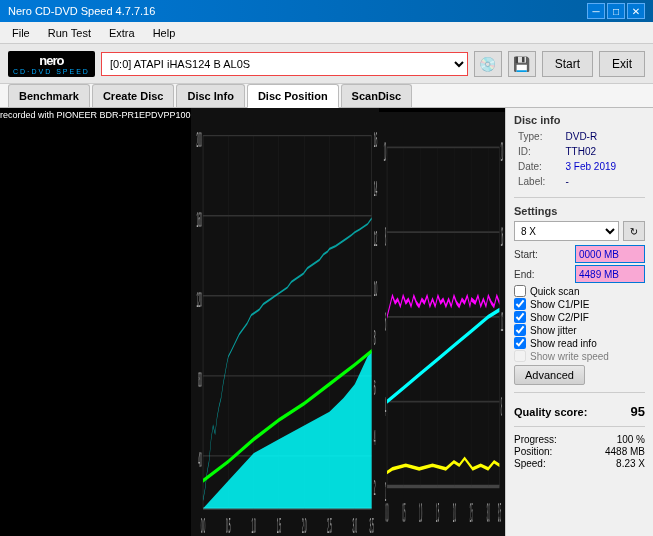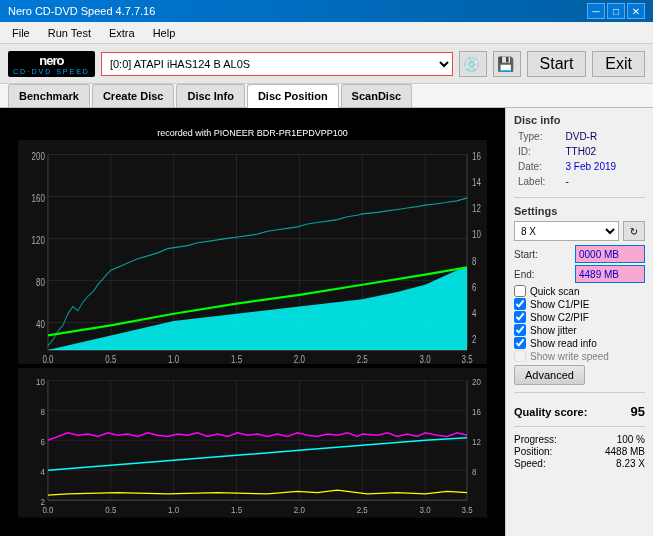--- a/index.html
+++ b/index.html
@@ -55,21 +55,21 @@
       background: white;
       padding: 0 4px;
       font-size: 11px;
     }
     .toolbar-btn {
       height: 26px;
       padding: 0 12px;
       background: #e0e0e0;
       border: 1px solid #aaa;
       cursor: pointer;
-      font-size: 16px;
+      font-size: 12px;
       display: flex; align-items: center; justify-content: center;
     }
     .toolbar-icon-btn {
       width: 28px; height: 26px;
       background: #e0e0e0;
       border: 1px solid #aaa;
       cursor: pointer;
       display: flex; align-items: center; justify-content: center;
       font-size: 14px;
     }
@@ -106,23 +106,22 @@
       display: flex;
       height: calc(536px - 22px - 22px - 40px - 24px);
       background: white;
     }
 
     
     .chart-area {
       flex: 1;
       background: #000;
       display: flex;
-      flex-direction: column;
       position: relative;
-      padding: 18px;
+      padding: 0;
     }
 
     
     .side-panel {
       width: 148px;
       background: #f0f0f0;
       border-left: 1px solid #ccc;
       padding: 6px 8px;
       display: flex;
       flex-direction: column;

